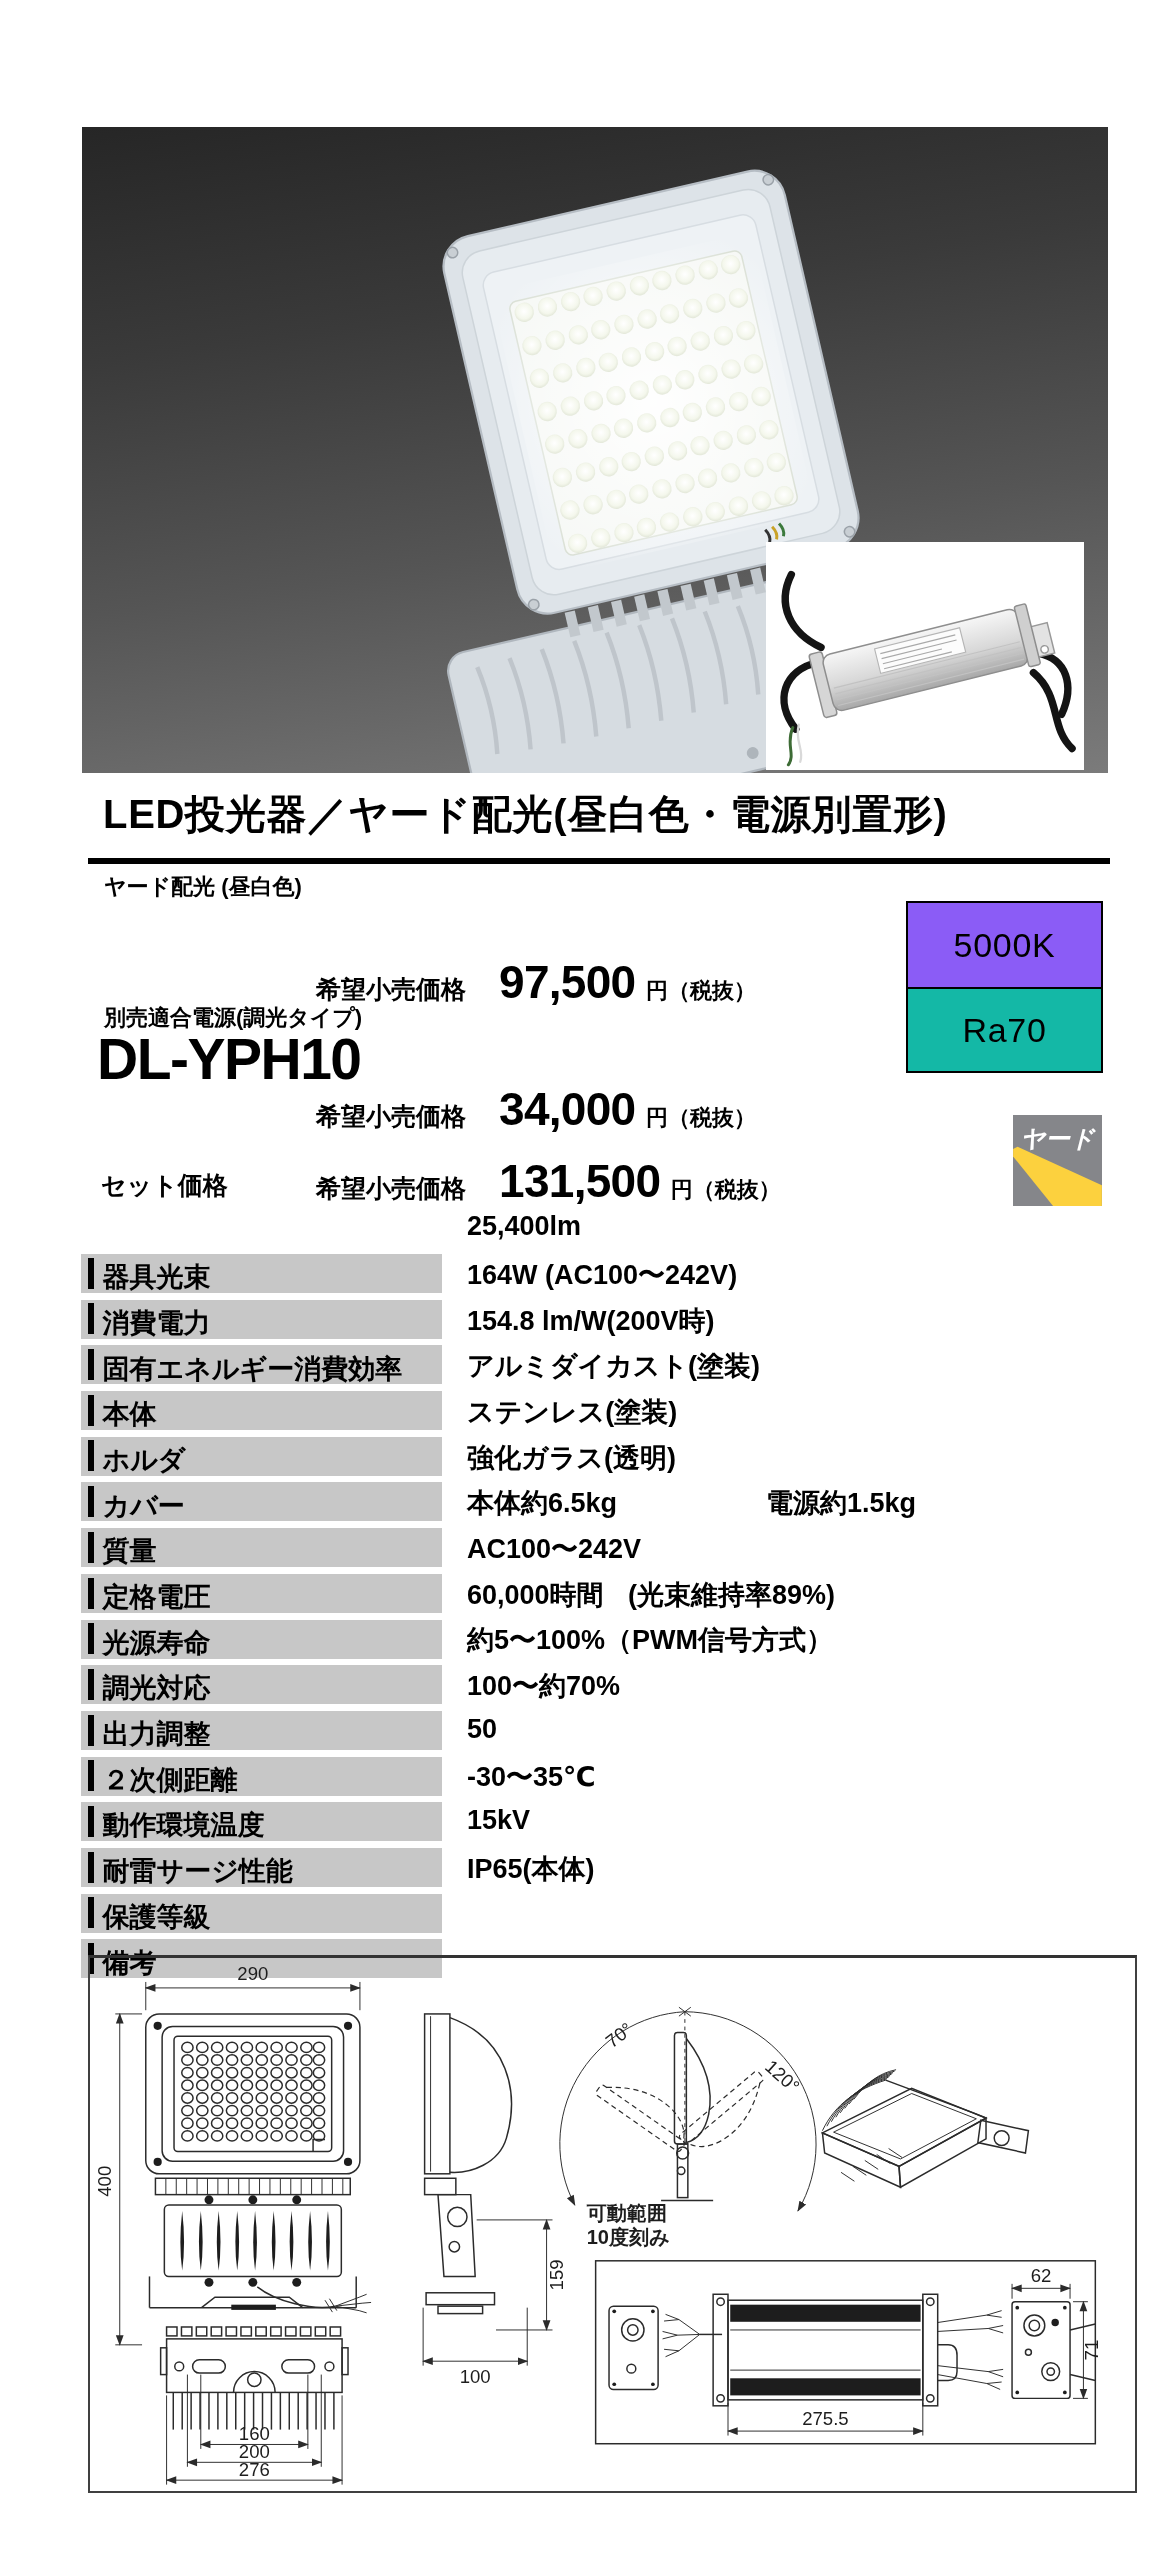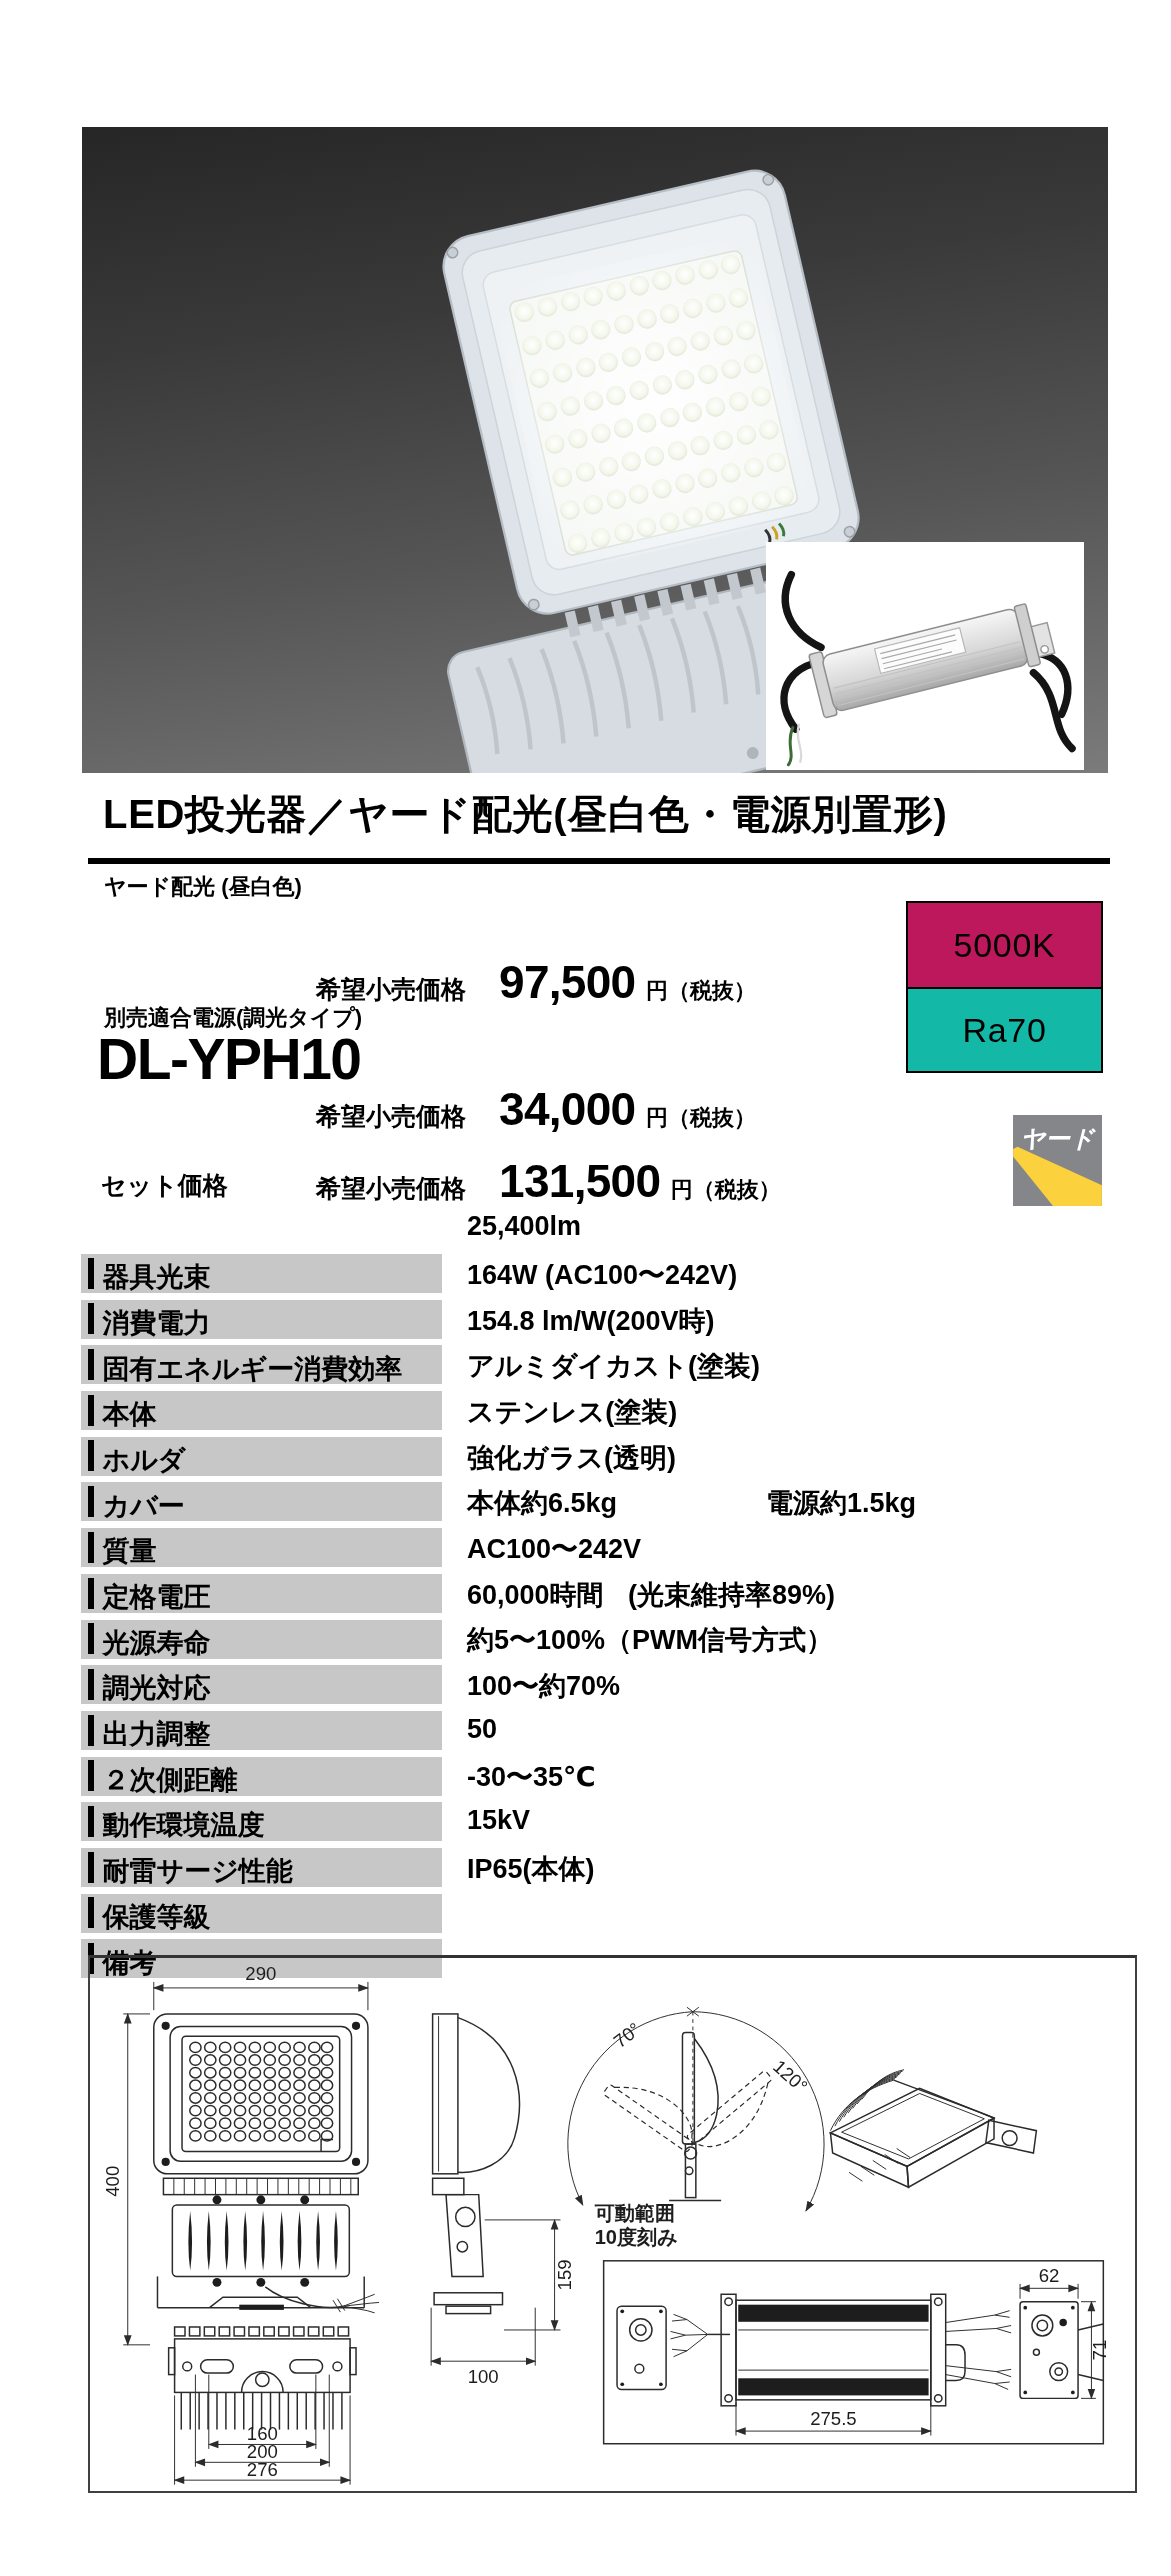--- a/index.html
+++ b/index.html
@@ -37,21 +37,21 @@
   .spec{position:absolute;left:81px;top:1206px;width:1027px;}
   .srow{position:relative;height:39px;margin-bottom:6.7px;}
   .scell{position:absolute;left:0;top:0;width:361px;height:39px;background:#c7c7c7;margin-top:48px;}
   .sbar{position:absolute;left:6.7px;top:3.7px;width:6px;height:31px;background:#000;}
   .slabel{position:absolute;left:21.6px;top:5.2px;font-size:27px;font-weight:600;white-space:nowrap;}
   .sval{position:absolute;left:386px;top:5.2px;font-size:27px;font-weight:600;white-space:nowrap;}
   .sval2near{position:absolute;left:547px;top:5.2px;font-size:27px;font-weight:600;white-space:nowrap;}
   .sval2far{position:absolute;left:685px;top:5.2px;font-size:27px;font-weight:600;white-space:nowrap;}
   
   .drawing-box{position:absolute;left:88px;top:1955px;width:1049px;height:538px;box-sizing:border-box;
-               border:2.2px solid #404040;border-top:3.7px solid #333;padding-left:8px;}
+               border:2.2px solid #404040;border-top:3.7px solid #333;}
   .drawing-box svg{display:block;}
   .dline{stroke:#2b2b2b;stroke-width:2;fill:none;}
   .dthin{stroke:#2b2b2b;stroke-width:1.3;fill:none;}
   .ddash{stroke:#2b2b2b;stroke-width:1.6;fill:none;stroke-dasharray:7 5;}
   .dfill{fill:#1d1d1d;stroke:none;}
   .dtext{fill:#1d1d1d;font-size:25px;font-family:"Liberation Sans","DejaVu Sans",sans-serif;}
   .dnote{fill:#1d1d1d;font-size:27px;font-weight:600;font-family:"Liberation Sans","DejaVu Sans",sans-serif;}
 </style>
 </head>
 <body>
@@ -276,21 +276,21 @@
   </div>
 
   <div class="set-label">セット価格</div>
   <div class="price-row pr3">
     <span class="plabel">希望小売価格</span>
     <span class="pnum">131,500</span>
     <span class="punit">円（税抜）</span>
   </div>
 
   <div class="badge-box">
-    <div class="badge-cell" style="background:#be185d;">5000K</div>
+    <div class="badge-cell" style="background:#8b5cf6;">5000K</div>
     <div class="badge-cell badge-cri">Ra70</div>
   </div>
 
   <div class="yard-badge" style="background:#85868a;">
     <svg width="89" height="91" viewBox="0 0 120 123">
       <polygon points="0,46 6,43 120,95 120,123 54,123 0,56" fill="#fcd13e"></polygon>
     </svg>
     <div class="yard-text">ヤード</div>
   </div>
 

